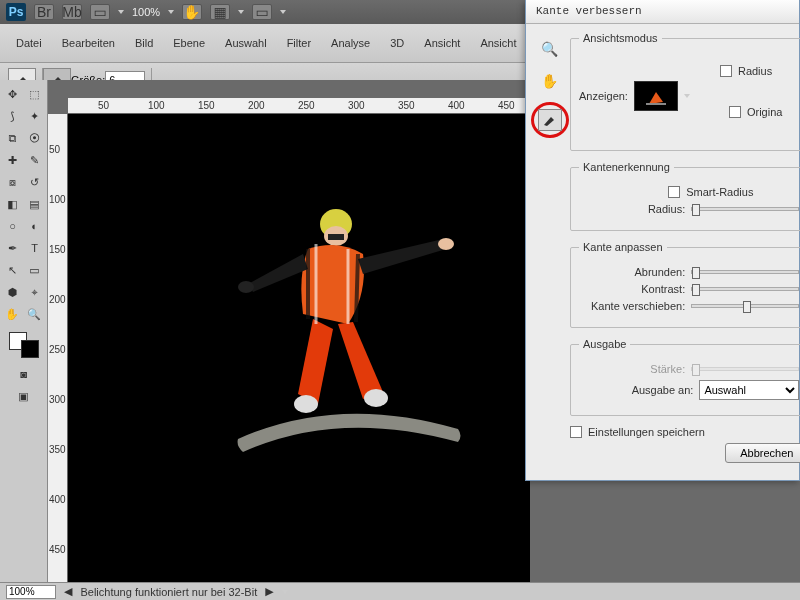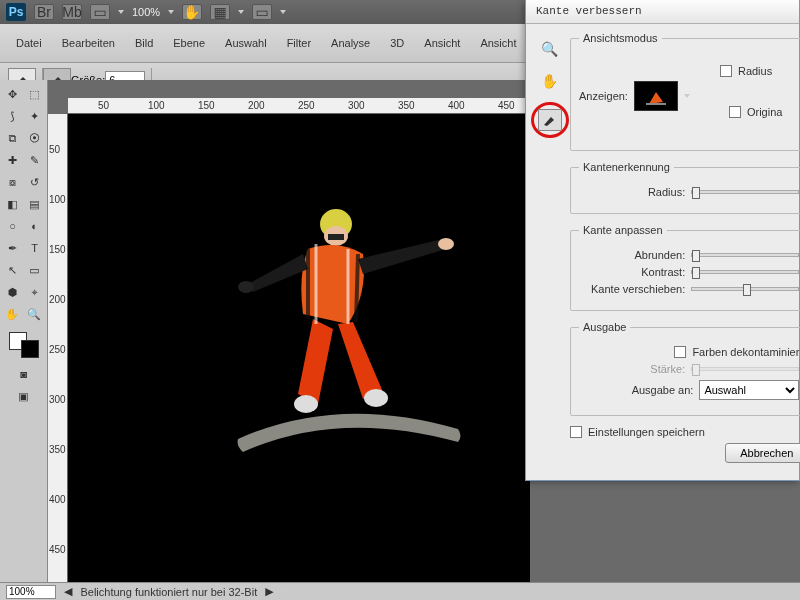--- a/index.html
+++ b/index.html
@@ -260,20 +260,26 @@
                 <div class="chk"></div>
                 <span>Origina</span>
               </div>
           </div>
         </div>
       </fieldset>
 
       <fieldset>
         <legend>Kantenerkennung</legend>
         <div class="row">
+            <div style="flex:1"></div>
+            <div class="chk"></div>
+            <span>Smart-Radius</span>
+            <div style="width:40px"></div>
+          </div>
+        <div class="row">
             <label>Radius:</label>
             <div class="slider">
               <div class="knob"></div>
             </div>
           </div>
       </fieldset>
 
       <fieldset>
         <legend>Kante anpassen</legend>
         <div class="row">
@@ -291,25 +297,20 @@
         <div class="row">
             <label>Kante verschieben:</label>
             <div class="slider">
               <div class="knob" style="left:48%"></div>
             </div>
           </div>
       </fieldset>
 
       <fieldset>
         <legend>Ausgabe</legend>
-        <div class="row">
-            <div style="flex:1"></div>
-            <div class="chk"></div>
-            <span>Farben dekontaminier</span>
-          </div>
         <div class="row">
             <label class="dimmed">Stärke:</label>
             <div class="slider" style="opacity:0.4">
               <div class="knob"></div>
             </div>
           </div>
         <div class="row">
             <label>Ausgabe an:</label>
             <select><option>Auswahl</option></select>
           </div>

